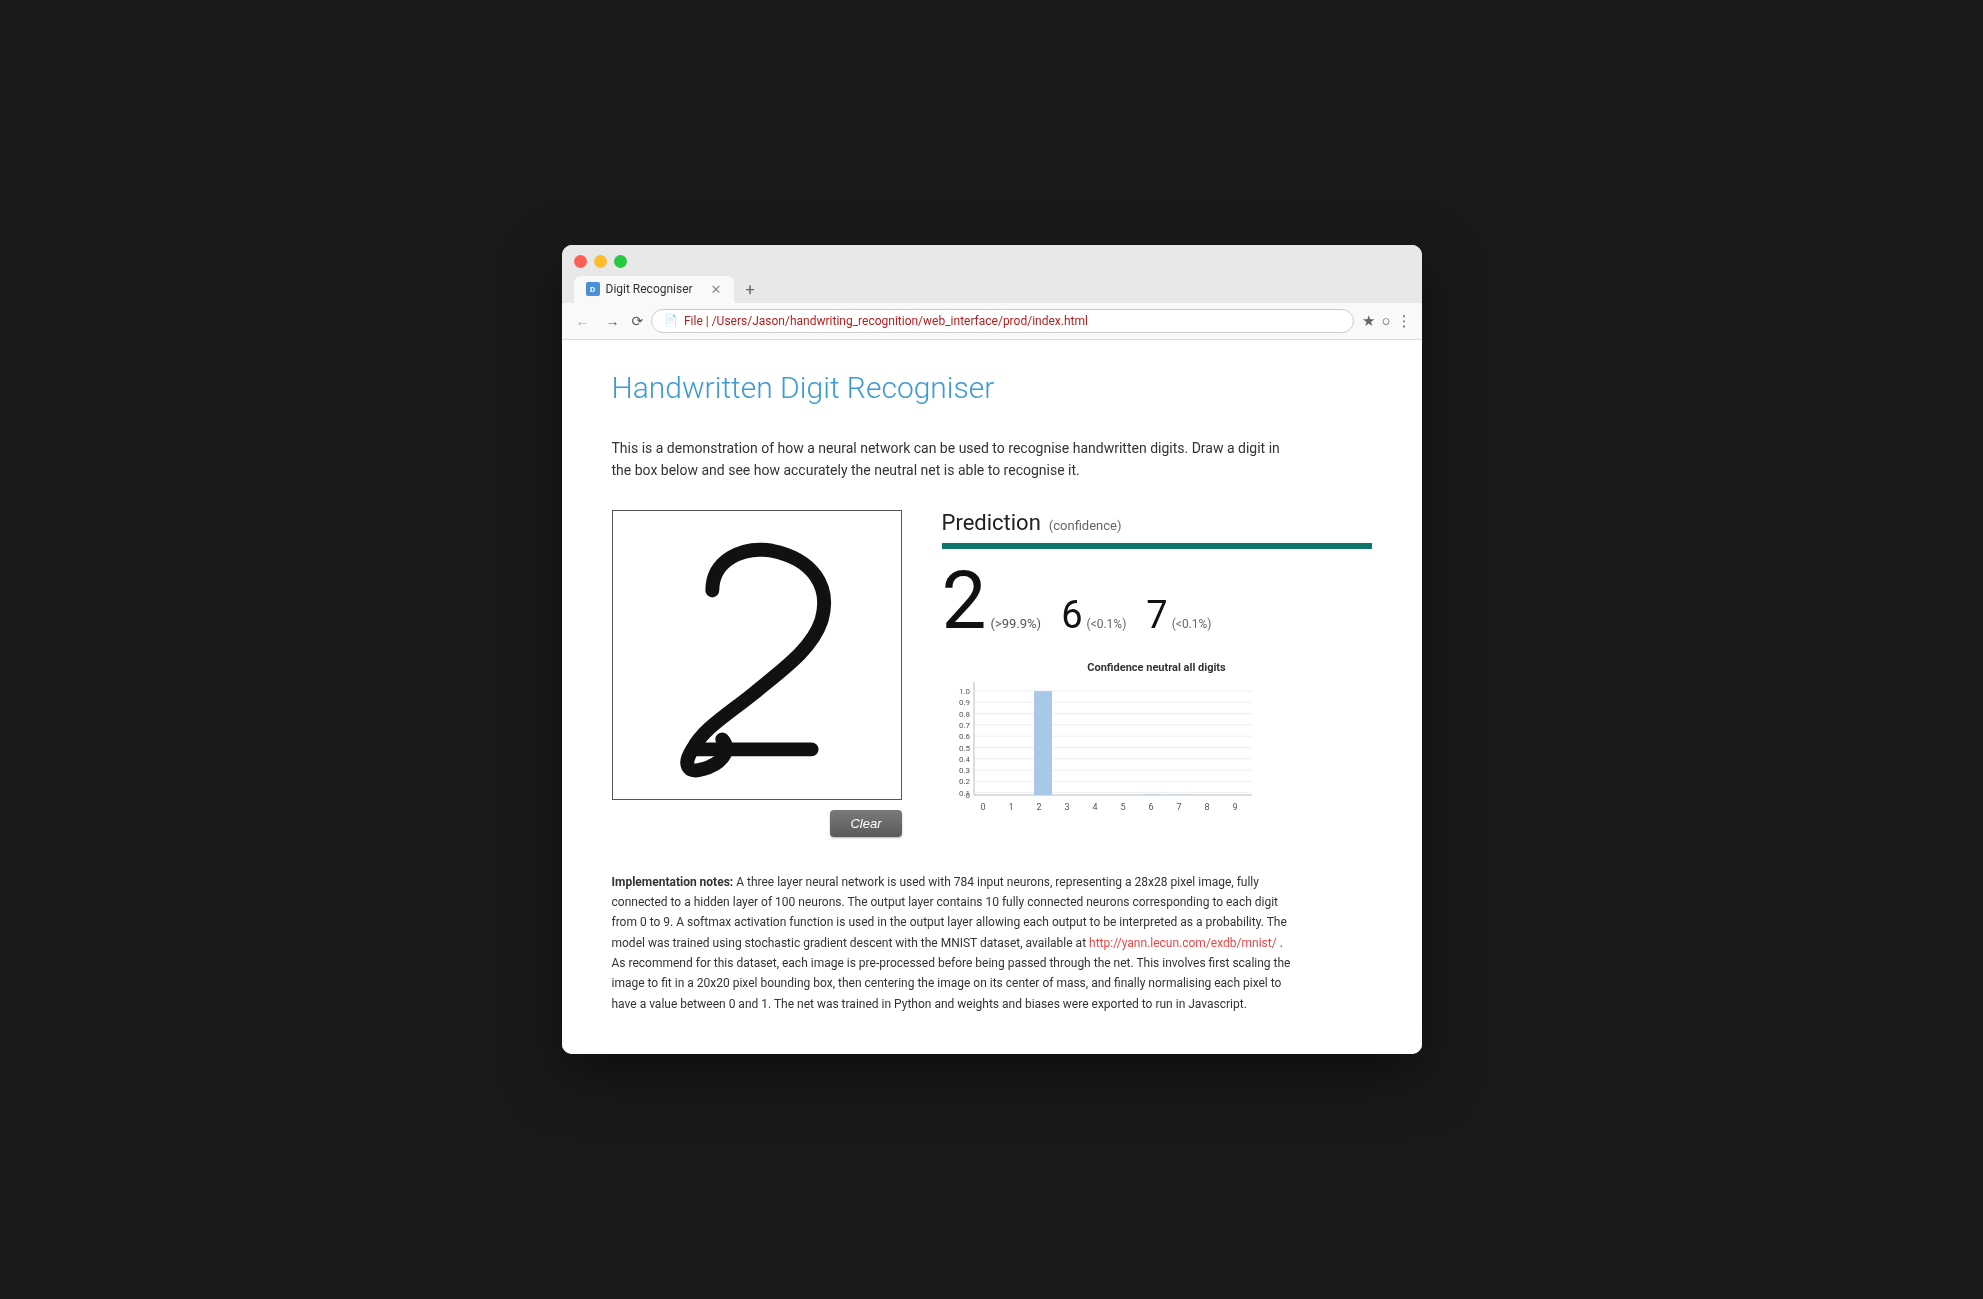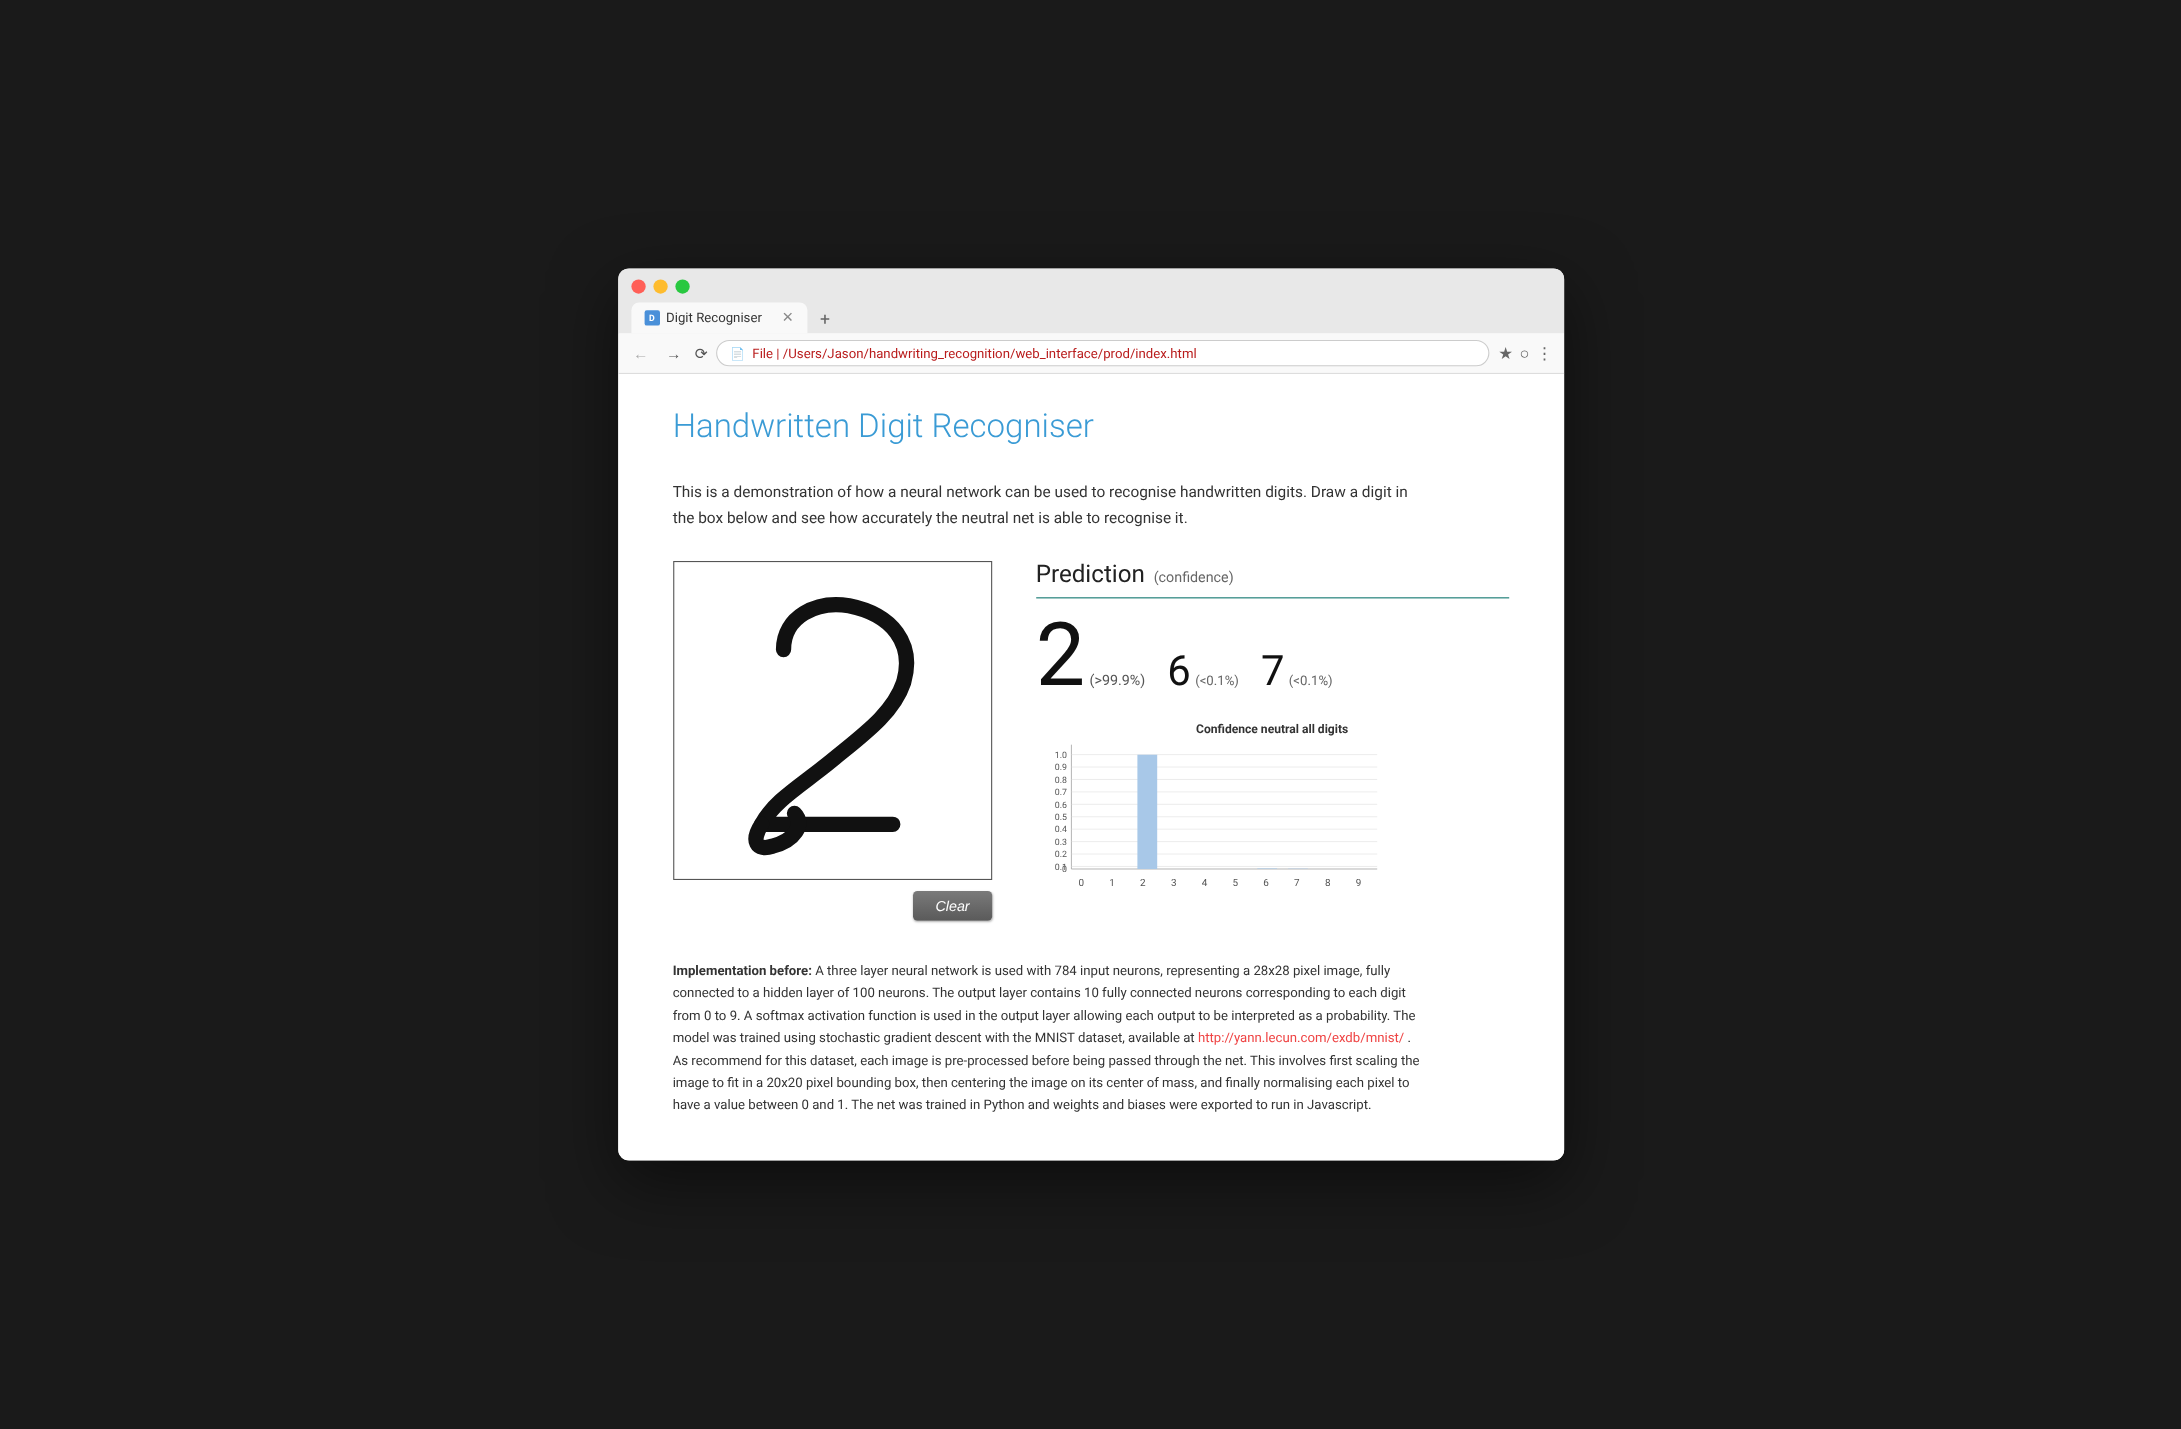--- a/index.html
+++ b/index.html
@@ -204,21 +204,21 @@
     .prediction-section {
       flex: 1;
     }
 
     .prediction-header {
       display: flex;
       align-items: baseline;
       gap: 8px;
       margin-bottom: 8px;
       padding-bottom: 8px;
-      border-bottom: 1px solid #0f766e;
+      border-bottom: 6px solid #0f766e;
     }
 
     .prediction-title {
       font-size: 22px;
       color: #222;
       font-weight: 400;
     }
 
     .prediction-subtitle {
       font-size: 13px;
@@ -438,21 +438,21 @@
             <text x="237" y="130" text-anchor="middle" font-size="9" fill="#555">7</text>
             <text x="265" y="130" text-anchor="middle" font-size="9" fill="#555">8</text>
             <text x="293" y="130" text-anchor="middle" font-size="9" fill="#555">9</text>
           </svg>
         </div>
       </div>
     </div>
 
     <div class="notes-section">
       <p>
-        <strong>Implementation before:</strong>
+        <strong>Implementation notes:</strong>
         <span> A three layer neural network is used with 784 input neurons, representing a 28x28 pixel image, fully connected to a hidden layer of 100 neurons. The output layer contains 10 fully connected neurons corresponding to each digit from 0 to 9. A softmax activation function is used in the output layer allowing each output to be interpreted as a probability. The model was trained using stochastic gradient descent with the MNIST dataset, available at </span>
         <a class="notes-link" href="#">http://yann.lecun.com/exdb/mnist/</a>
         <span>. As recommend for this dataset, each image is pre-processed before being passed through the net. This involves first scaling the image to fit in a 20x20 pixel bounding box, then centering the image on its center of mass, and finally normalising each pixel to have a value between 0 and 1. The net was trained in Python and weights and biases were exported to run in Javascript.</span>
       </p>
     </div>
 
   </div>
 </div>
 
 </body></html>

